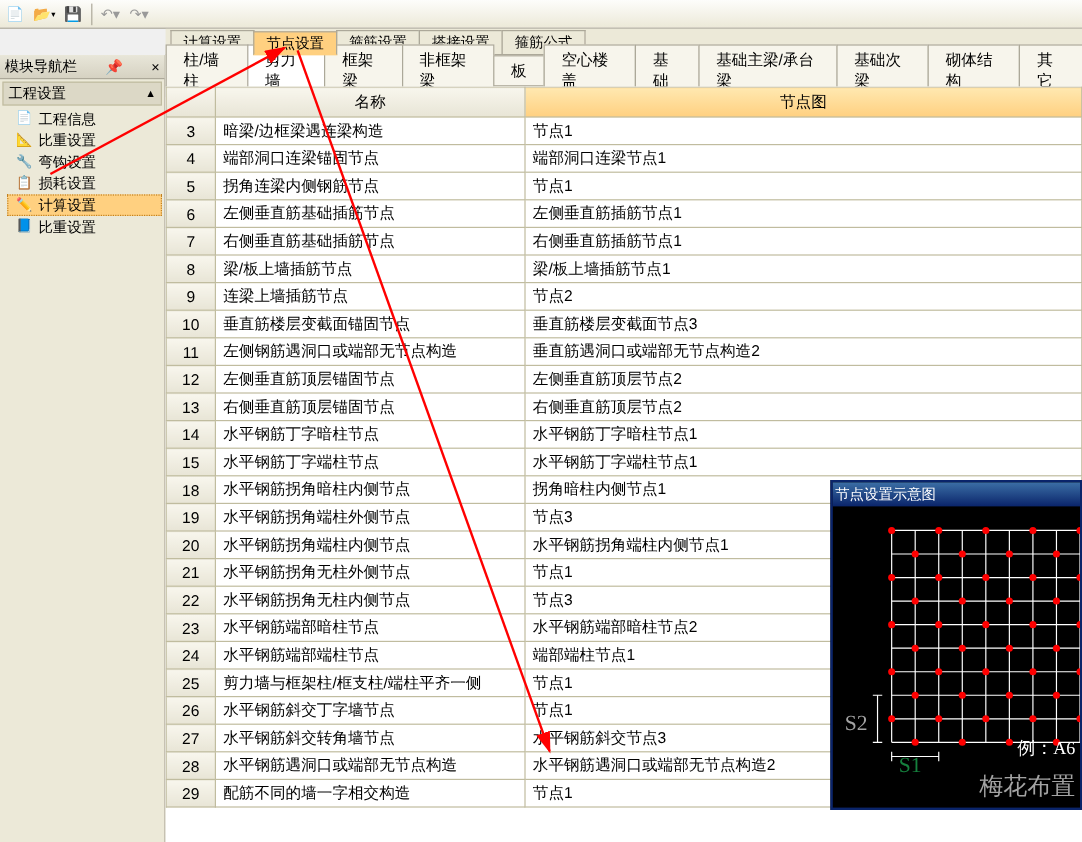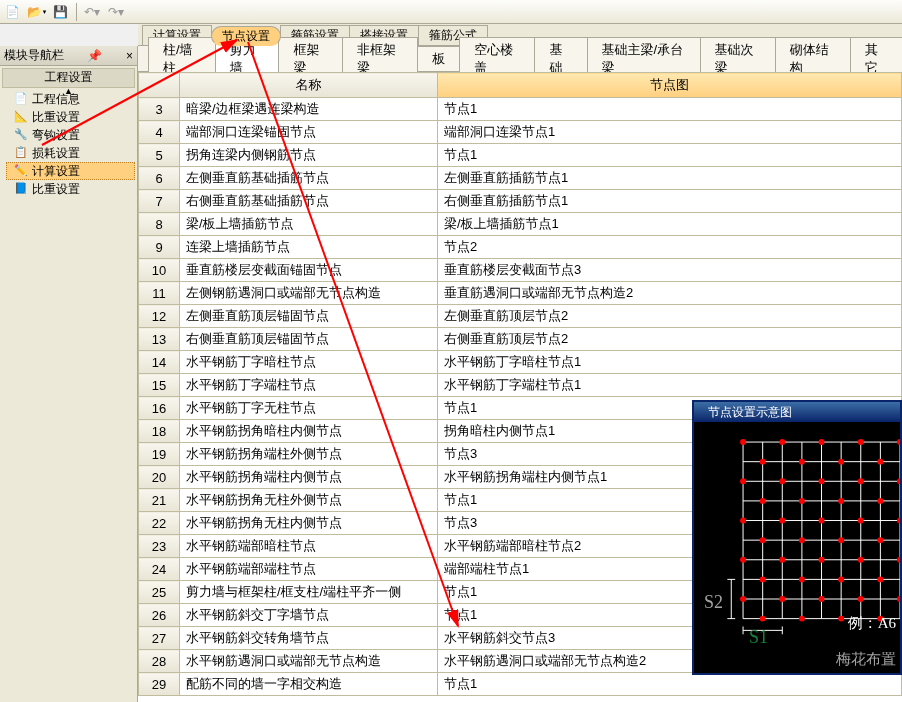--- a/index.html
+++ b/index.html
@@ -4,41 +4,41 @@
 <style>
 * { box-sizing: border-box; margin: 0; padding: 0; }
 body { font-family: "Microsoft YaHei", SimSun, sans-serif; font-size: 12px; background: #f0f0f0; overflow: hidden; width: 902px; height: 702px; position: relative; }
 .toolbar { height: 24px; background: linear-gradient(#fdfdfb, #ece9d8); border-bottom: 1px solid #aca899; display: flex; align-items: center; padding-left: 2px; gap: 2px; }
 .tb-btn { width: 22px; height: 20px; display: flex; align-items: center; justify-content: center; font-size: 12px; }
 .tb-sep { width: 1px; height: 18px; background: #aca899; margin: 0 2px; }
 .main { display: flex; height: calc(100% - 24px); }
 .sidebar { width: 138px; background: #ece9d8; border-right: 1px solid #aca899; margin-top: 22px; }
 .sb-title { height: 20px; background: linear-gradient(#e8e6d9, #d6d2c2); border-bottom: 1px solid #aca899; display: flex; align-items: center; justify-content: space-between; padding: 0 4px; font-size: 12px; }
 .sb-close { cursor: pointer; }
-.sb-sec-title { height: 20px; background: #dcd8c6; border: 1px solid #c0bc9f; display: flex; align-items: center; justify-content: space-between; padding: 0 4px; margin: 2px 2px 0 2px; flex-direction: column; }
+.sb-sec-title { height: 20px; background: #dcd8c6; border: 1px solid #c0bc9f; display: flex; align-items: center; justify-content: space-between; padding: 0 4px; margin: 2px 2px 0 2px; }
 .sb-items { padding: 2px 2px 0 6px; }
 .sb-item { height: 18px; display: flex; align-items: center; gap: 4px; cursor: pointer; padding-left: 8px; }
 .sb-item.selected { background: #ffd080; border: 1px dotted #c08020; padding-left: 7px; }
 .sb-icon { width: 14px; height: 14px; display: inline-block; font-size: 11px; }
 .content { flex: 1; display: flex; flex-direction: column; background: #ece9d8; }
 .tabstrip { height: 22px; display: flex; align-items: flex-end; padding-left: 4px; gap: 0; border-bottom: 1px solid #aca899; }
 .tab { height: 20px; padding: 0 10px; background: #ece9d8; border: 1px solid #aca899; border-bottom: none; display: flex; align-items: center; cursor: pointer; margin-right: -1px; }
-.tab.active { background: #ffd080; border-bottom: 1px solid #ffd080; position: relative; top: 1px; border-radius: 10px; }
-.cattabs { height: 26px; background: #f5f3e9; display: flex; align-items: center; border-bottom: 1px solid #aca899; padding-left: 10px; }
+.tab.active { background: #ffd080; border-bottom: 1px solid #ffd080; position: relative; top: 1px; }
+.cattabs { height: 26px; background: #f5f3e9; display: flex; align-items: center; border-bottom: 1px solid #aca899; padding-left: 0; }
 .cattab { padding: 3px 14px; border: 1px solid #aca899; background: #f7f5ec; cursor: pointer; margin-right: -1px; font-size: 13px; }
 .cattab.active { background: #fff; border-bottom: 1px solid #fff; }
 .table-wrap { flex: 1; background: #fff; overflow: auto; }
 table { border-collapse: collapse; width: 100%; }
 th { background: linear-gradient(#f8f6ed, #e8e5d6); border: 1px solid #c0bc9f; padding: 3px 20px; font-weight: normal; font-size: 13px; height: 22px; }
 th.imgcol { background: linear-gradient(#ffe8b0, #ffd080); }
 td { border: 1px solid #c0bc9f; padding: 2px 6px; font-size: 13px; height: 19px; background: #fff; }
 td.rownum { background: linear-gradient(#f8f6ed, #e8e5d6); text-align: center; width: 30px; }
 .arrow-svg { position: absolute; top: 0; left: 0; pointer-events: none; z-index: 50; }
 .preview { position: absolute; right: 0; top: 400px; width: 210px; height: 275px; border: 2px solid #0a246a; background: #000; z-index: 40; }
-.preview-title { height: 20px; background: linear-gradient(#3b6ea5, #0a246a); color: #fff; font-size: 12px; padding: 2px 14px; }
+.preview-title { height: 20px; background: linear-gradient(#3b6ea5, #0a246a); color: #fff; font-size: 12px; padding: 2px 2px; }
 .preview-body { position: relative; width: 100%; height: calc(100% - 20px); }
 .grid-svg { width: 100%; height: 100%; }
 .preview-label { position: absolute; color: #a3a3a3; font-size: 18px; font-family: SimSun; }
 </style>
 </head>
 <body>
 
 <div class="toolbar">
   <span class="tb-btn">📄</span>
   <span class="tb-btn">📂<span style="font-size:7px">▾</span></span>
@@ -175,25 +175,20 @@
             </tr>
             <tr>
               <td class="rownum">14</td>
               <td class="cell">水平钢筋丁字暗柱节点</td>
               <td class="cell imgcell">水平钢筋丁字暗柱节点1</td>
             </tr>
             <tr>
               <td class="rownum">15</td>
               <td class="cell">水平钢筋丁字端柱节点</td>
               <td class="cell imgcell">水平钢筋丁字端柱节点1</td>
-            </tr>
-            <tr>
-              <td class="rownum">16</td>
-              <td class="cell">水平钢筋丁字无柱节点</td>
-              <td class="cell imgcell">节点1</td>
             </tr>
             <tr>
               <td class="rownum">18</td>
               <td class="cell">水平钢筋拐角暗柱内侧节点</td>
               <td class="cell imgcell">拐角暗柱内侧节点1</td>
             </tr>
             <tr>
               <td class="rownum">19</td>
               <td class="cell">水平钢筋拐角端柱外侧节点</td>
               <td class="cell imgcell">节点3</td>
@@ -341,15 +336,15 @@
           <line x1="34" y1="160" x2="42" y2="160"></line>
           <line x1="34" y1="200" x2="42" y2="200"></line>
         <line x1="50" y1="212" x2="90" y2="212"></line>
           <line x1="50" y1="208" x2="50" y2="216"></line>
           <line x1="90" y1="208" x2="90" y2="216"></line>
       </g>
     </svg>
     <div class="preview-label" style="left:10px; top:170px">S2</div>
     <div class="preview-label" style="left:55px; top:205px; color:#15803d">S1</div>
     <div class="preview-label" style="right:4px; top:192px; color:#fff; font-size:15px">例：A6</div>
-    <div class="preview-label" style="right:4px; bottom:4px; font-size:15px">梅花布置</div>
+    <div class="preview-label" style="right:4px; bottom:4px; font-size:20px">梅花布置</div>
   </div>
 </div>
 
 </body></html>

